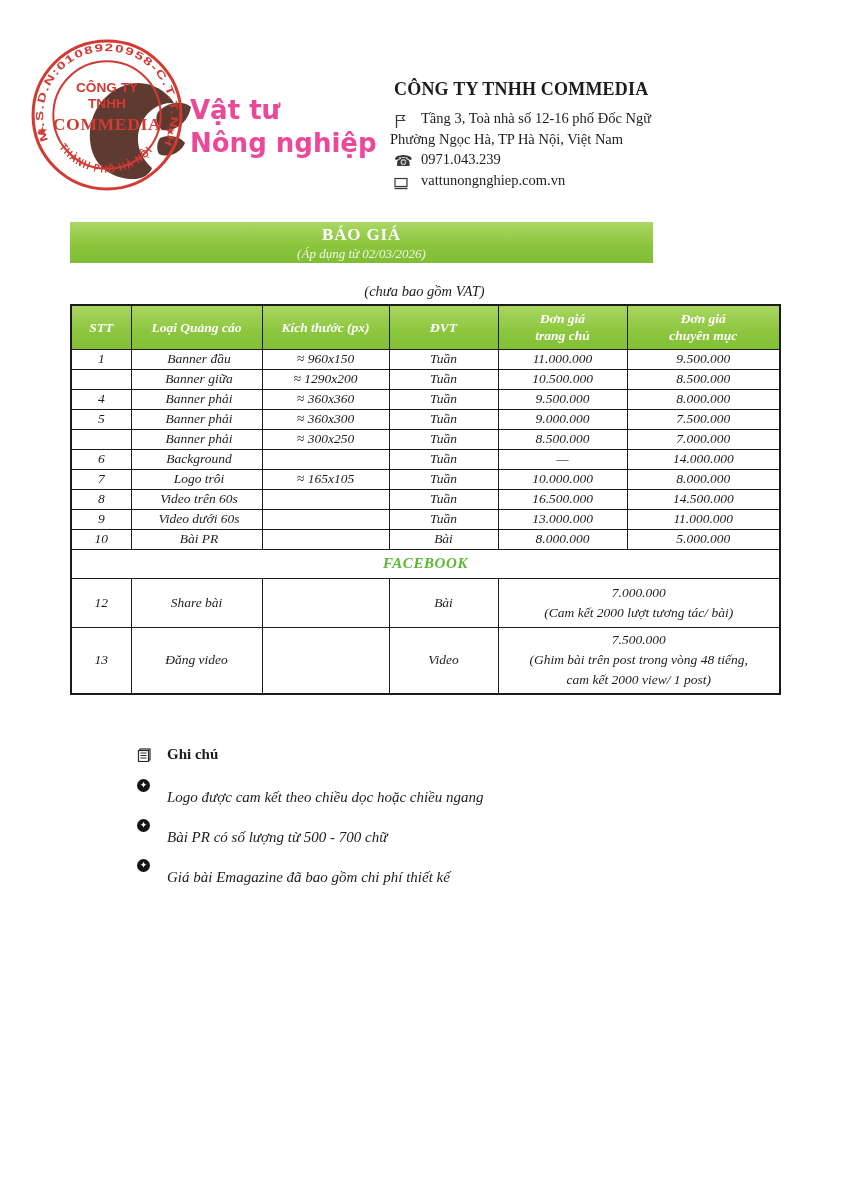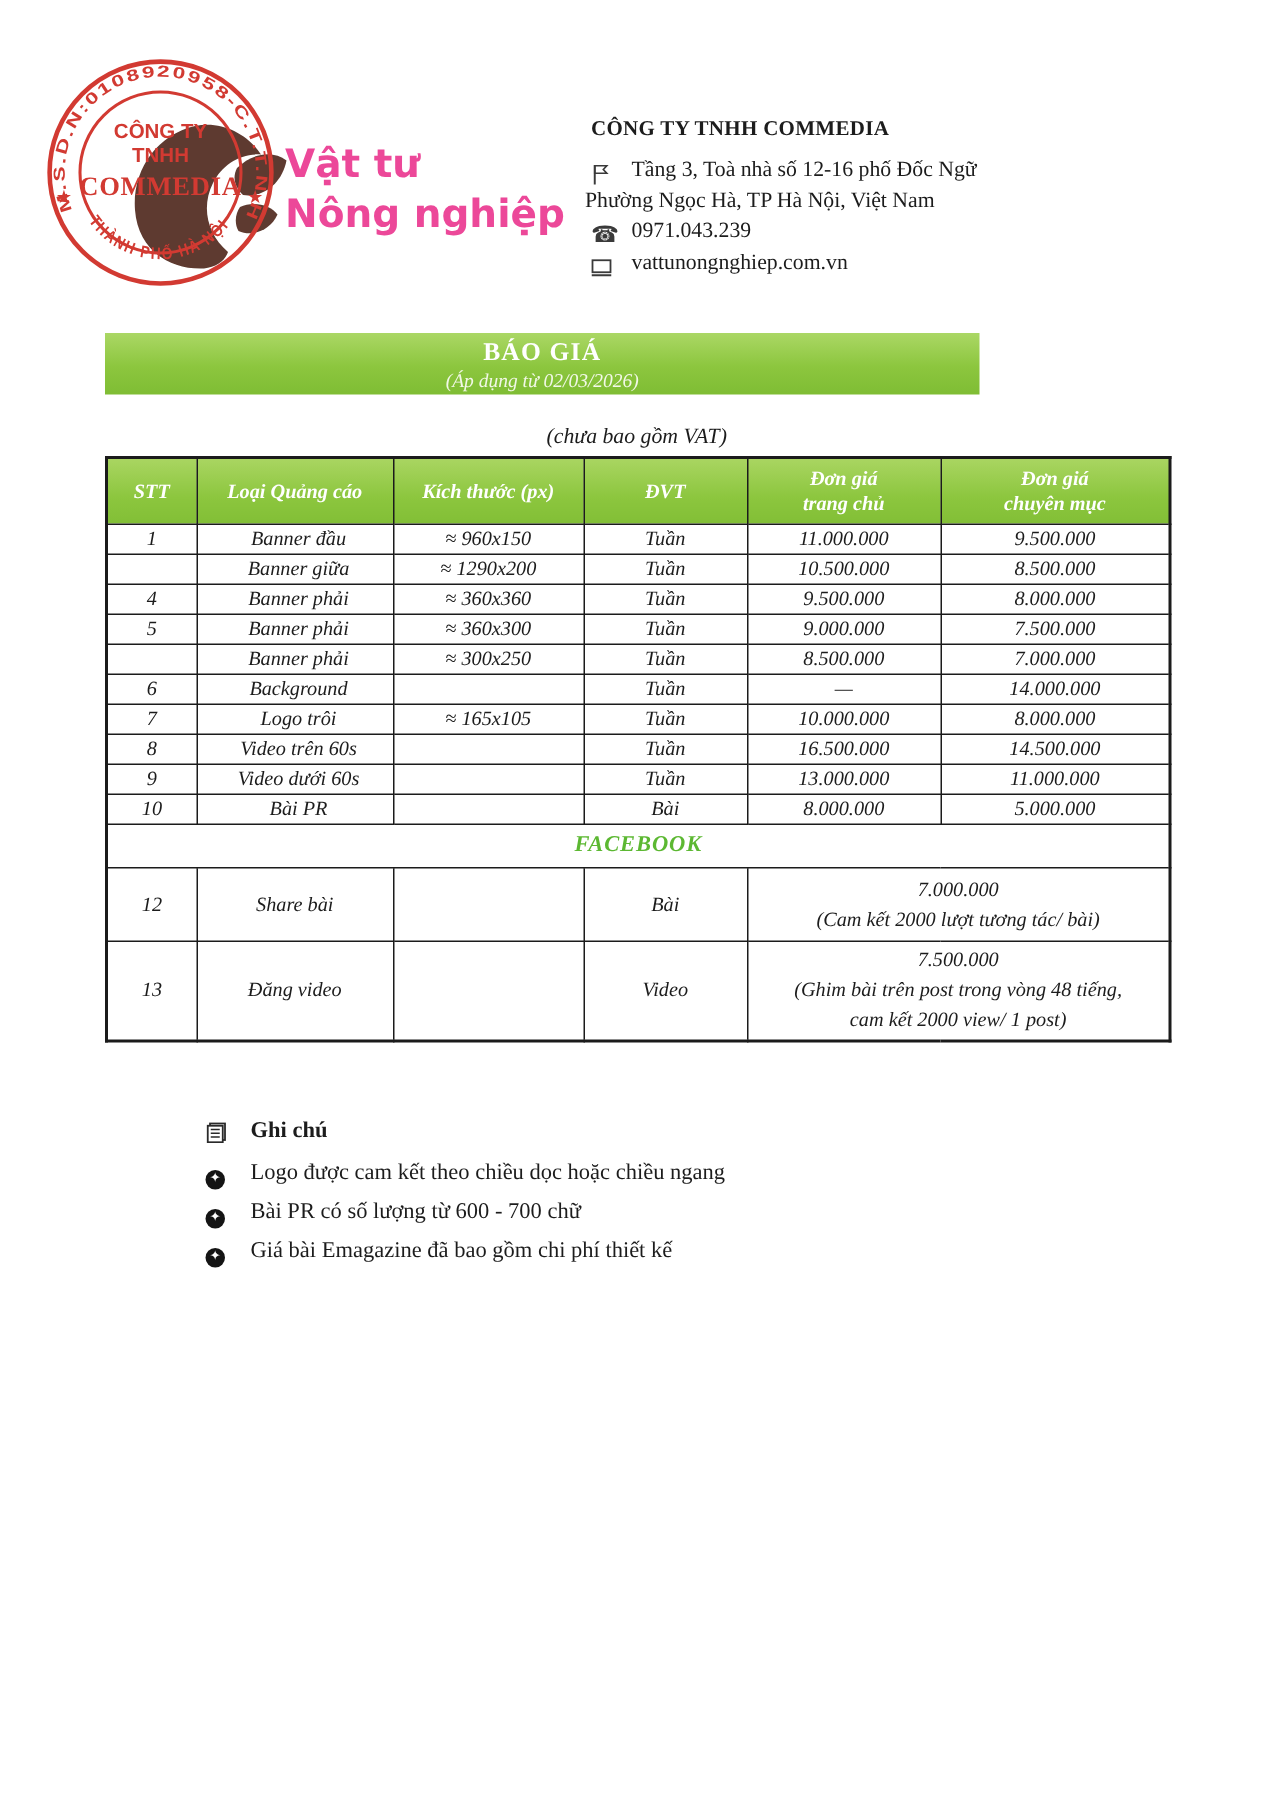--- a/index.html
+++ b/index.html
@@ -11,21 +11,21 @@
   }
 
   
   .leaf-logo { position:absolute; left:88px; top:82px; width:104px; height:100px; }
   .stamp { position:absolute; left:28px; top:36px; width:158px; height:158px; }
   .logo-text { position:absolute; left:190px; top:94px;
     font-family:"DejaVu Sans","Liberation Sans",sans-serif;
     font-weight:800; font-size:26px; line-height:33px; color:#ec4899; }
 
   .company { position:absolute; left:394px; top:79px; width:390px; font-size:14.5px; }
-  .company .name { font-weight:bold; font-size:14px; margin-bottom:8px; letter-spacing:.2px;font-family:Liberation Serif, serif; }
+  .company .name { font-weight:bold; font-size:18px; margin-bottom:8px; letter-spacing:.2px;font-family:Liberation Serif, serif; }
   .crow { display:flex; align-items:flex-end; line-height:20.5px; }
   .crow .ic { width:27px; flex:0 0 27px; color:#3a3a3a; padding-top:1px; }
   .crow .ic svg { display:block; }
   .phone-glyph { font-family:"DejaVu Sans",sans-serif; font-size:15px; line-height:18px; }
 
   
   .quote-banner { position:absolute; left:70px; top:222px; width:583px; height:41px;
     background:linear-gradient(180deg,#abd765 0%,#8cc63e 55%,#7fbd34 100%);
     text-align:center; color:#ffffff; }
   .quote-banner .t1 { font-weight:bold; font-size:17px; letter-spacing:.8px; padding-top:3px; }
@@ -54,21 +54,21 @@
   tr.fb-row td div { line-height:20px; }
 
   
   .notes { position:absolute; left:137px; top:746px; width:540px; font-size:15px; }
   .notes .nrow { display:flex; align-items:flex-start; margin-bottom:7px; }
   .notes .nico { width:30px; flex:0 0 30px; padding-top:2px; }
   .notes .ntitle { font-weight:bold; }
   .bullet { display:inline-block; width:13px; height:13px; border-radius:50%;
     background:#141414; color:#ffffff; font-size:9px; line-height:13px;
     text-align:center; font-family:"DejaVu Sans",sans-serif; margin-top:2px; }
-  .nitem-text { line-height:17px; }
+  .nitem-text { font-style:italic; line-height:17px;margin-top:16px; }
 
   
   .stamp text { fill:#d23a32; }
   .ring-t { font-family:"Liberation Sans","DejaVu Sans",sans-serif; font-weight:bold; font-size:10.5px; letter-spacing:1px; }
   .bot-t { font-family:"Liberation Sans","DejaVu Sans",sans-serif; font-weight:bold; font-size:11px; letter-spacing:1.5px; }
   .org1 { font-family:"Liberation Sans","DejaVu Sans",sans-serif; font-weight:bold; font-size:13.5px; }
   .org3 { font-family:"Liberation Serif","DejaVu Serif",serif; font-weight:bold; font-size:17.5px; letter-spacing:.5px; }
   .star-t { font-size:12px; }
 </style>
 </head>
@@ -295,21 +295,21 @@
       </span>
       <span class="ntitle">Ghi chú</span>
     </div>
     <div>
         <div class="nrow">
           <span class="nico"><span class="bullet">✦</span></span>
           <span class="nitem-text">Logo được cam kết theo chiều dọc hoặc chiều ngang</span>
         </div>
         <div class="nrow">
           <span class="nico"><span class="bullet">✦</span></span>
-          <span class="nitem-text">Bài PR có số lượng từ 600 - 700 chữ</span>
+          <span class="nitem-text">Bài PR có số lượng từ 500 - 700 chữ</span>
         </div>
         <div class="nrow">
           <span class="nico"><span class="bullet">✦</span></span>
           <span class="nitem-text">Giá bài Emagazine đã bao gồm chi phí thiết kế</span>
         </div>
       </div>
   </div>
 
 </div>
 

